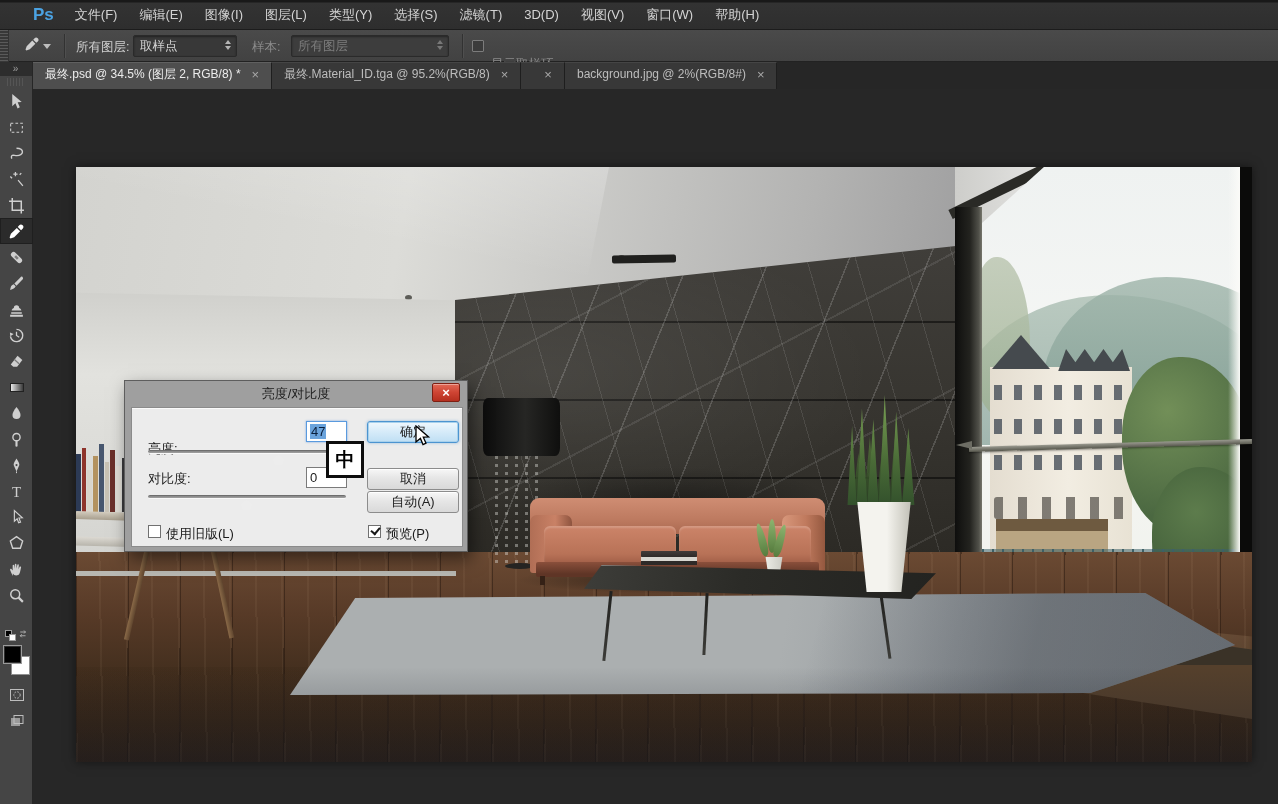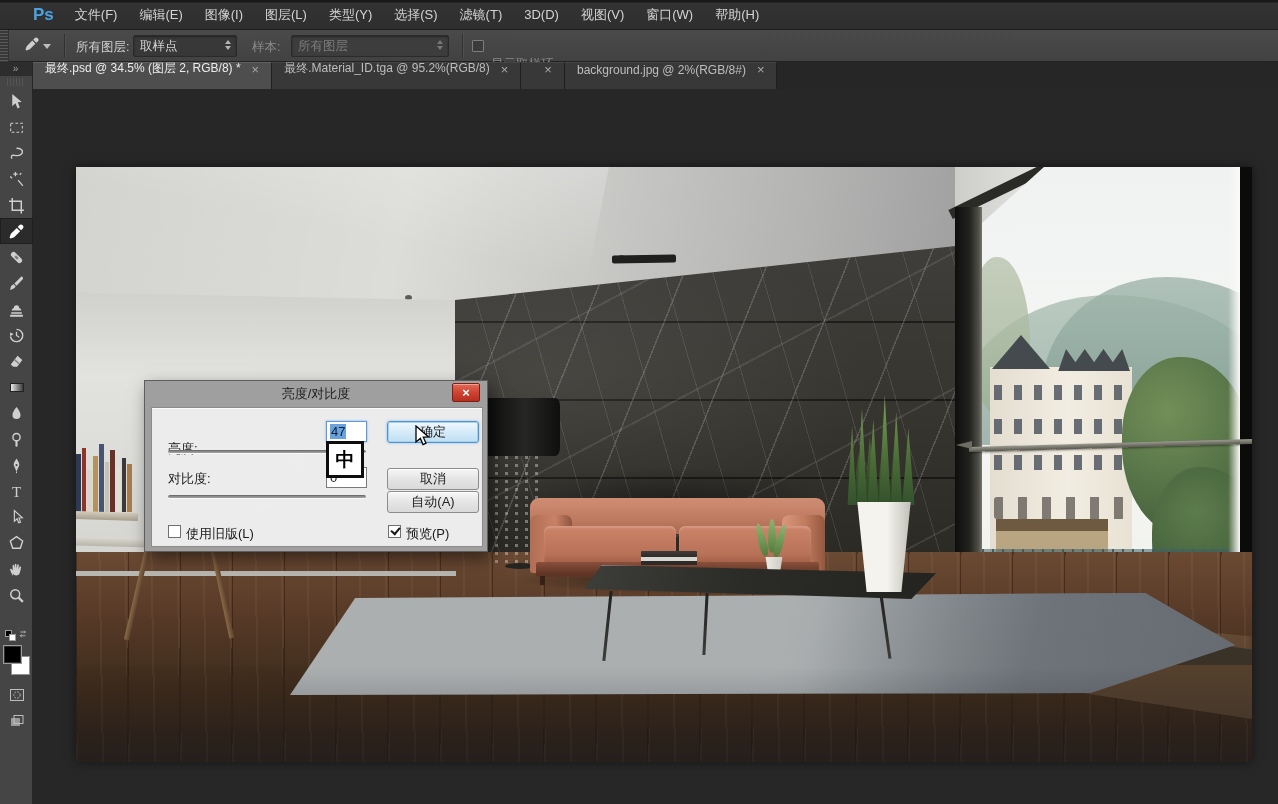--- a/index.html
+++ b/index.html
@@ -31,21 +31,21 @@
   .dd-arrows i { width:0; height:0; border-left:3.5px solid transparent; border-right:3.5px solid transparent; display:block; }
   .dd-arrows i.up { border-bottom:4px solid #b5b5b5; } .dd-arrows i.dn { border-top:4px solid #b5b5b5; }
   .dropdown.disabled { color:#7d7d7d; background:#3d3d3d; }
   .dropdown.disabled .dd-arrows i.up { border-bottom-color:#787878; }
   .dropdown.disabled .dd-arrows i.dn { border-top-color:#787878; }
   .opt-checkbox { position:absolute; top:10px; width:12px; height:12px; background:#3b3b3b; border:1px solid #7c7c7c; border-radius:1px; }
   .opt-check-label { position:absolute; top:26px; font-size:12.5px; }
 
   
   #tabbar { position:absolute; left:33px; top:62px; width:1245px; height:27px; background:#262626; display:flex; }
-  .tab { height:27px; display:flex; align-items:flex-end; padding:0 10px 12px 12px; font-size:12px;
+  .tab { height:27px; display:flex; align-items:center; padding:0 10px 4px 12px; font-size:12px;
     color:#bdbdbd; background:#383838; border-right:1px solid #1e1e1e; border-top:1px solid #454545; white-space:nowrap; }
   .tab.active { background:#4e4e4e; color:#ececec; border-top:1px solid #606060; }
   .tab .tab-close { margin-left:9px; color:#a8a8a8; font-size:13px; line-height:1; padding:1px 2px; }
 
   
   #toolbar { position:absolute; left:0; top:62px; width:33px; height:742px; background:#454545; border-right:1px solid #262626; }
   #tb-chevrons { height:14px; background:#2d2d2d; color:#9d9d9d; font-size:10px; line-height:13px; text-align:center; letter-spacing:1px; }
   #tb-grip { height:8px; margin:2px 7px; background:repeating-linear-gradient(90deg,#5c5c5c 0 1px,transparent 1px 3px); background-size:100% 2px; background-repeat:repeat; opacity:.7; }
   .tool { width:33px; height:26px; display:flex; align-items:center; justify-content:center; }
   .tool svg { width:17px; height:17px; }
@@ -209,21 +209,21 @@
 
   
   #books { position:absolute; left:0; top:271px; width:56px; height:74px; display:flex; align-items:flex-end; gap:1px; }
   .spine { width:5px; }
   #shelf { position:absolute; left:0; top:345px; width:62px; height:8px; background:linear-gradient(180deg,#d4cdbf,#a89f8e); transform:rotate(2deg); }
   #desk-top { position:absolute; left:0; top:371px; width:112px; height:9px; background:linear-gradient(180deg,#dcd9d2,#b8b5ac); transform:rotate(1.5deg); }
   .desk-leg { position:absolute; width:5px; height:90px; background:linear-gradient(90deg,#8a6a48,#5f452e); }
 
   
   #dialog { position:absolute; left:124px; top:380px; width:344px; height:172px; background:#9f9f9f;
-    border:1px solid #5e5e5e; box-shadow:4px 7px 16px rgba(0,0,0,.5); z-index:10;margin-left:20px; }
+    border:1px solid #5e5e5e; box-shadow:4px 7px 16px rgba(0,0,0,.5); z-index:10; }
   #dlg-titlebar { position:relative; height:26px; }
   #dlg-title { text-align:center; font-size:13px; color:#1c1c1c; line-height:26px; }
   #dlg-close { position:absolute; right:7px; top:2px; width:28px; height:19px; border-radius:2px;
     background:linear-gradient(180deg,#e26a56 0,#ce4433 50%,#b52f1f 100%); border:1px solid #7e1f12;
     color:#fff; font-size:13px; font-weight:bold; text-align:center; line-height:17px; box-shadow:inset 0 1px 0 rgba(255,255,255,.4); }
   #dlg-body { position:absolute; left:6px; top:26px; width:332px; height:140px; background:#ececec;
     border:1px solid #8b8b8b; box-shadow:inset 0 1px 0 #fafafa; }
   .dlg-label { position:absolute; font-size:13px; color:#1a1a1a; }
   .dlg-input { position:absolute; width:41px; height:21px; background:#fff; border:1px solid #7a7a7a; font-size:13px; color:#1a1a1a; padding:2px 3px; }
   #input-brightness { border:1px solid #5a9ade; box-shadow:0 0 2px rgba(90,150,220,.8); }

